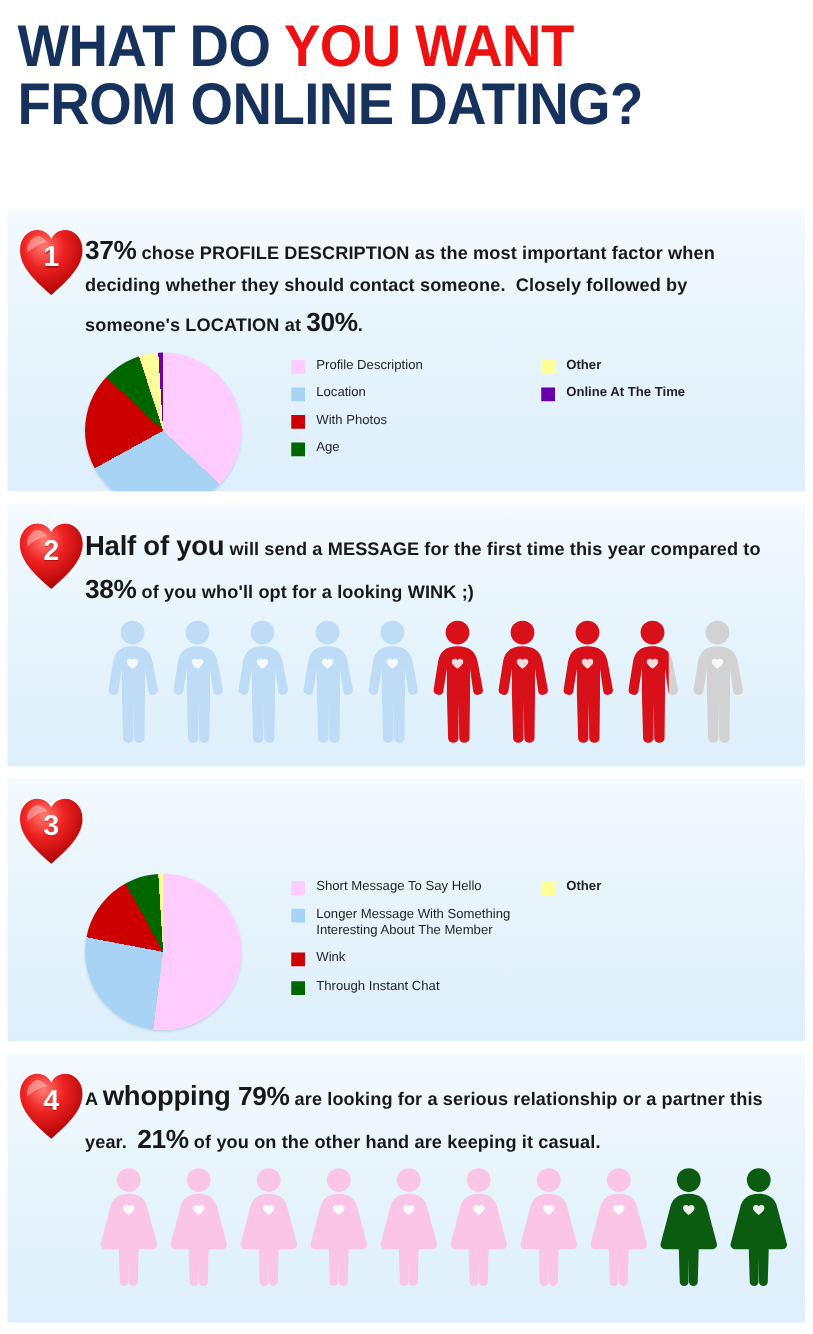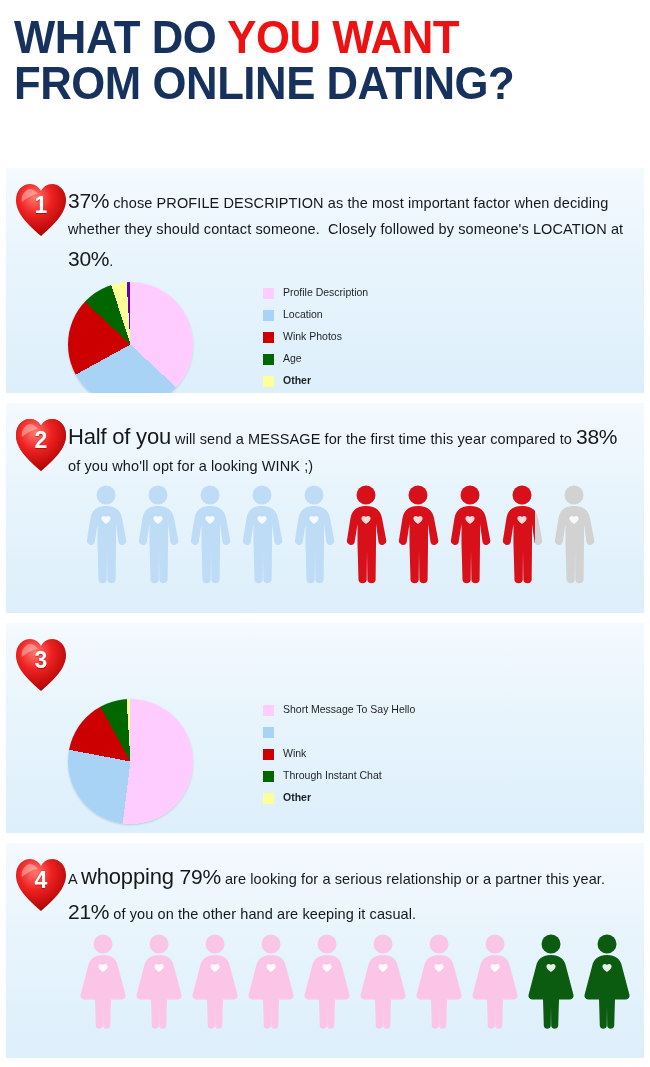--- a/index.html
+++ b/index.html
@@ -64,37 +64,36 @@
     font-size:23px;
     color:#ffffff;
     text-shadow:0 1px 1px rgba(120,0,0,.55);
     pointer-events:none;
   }
 
   
   .headline{
     flex:1;
     font-family:"Liberation Sans Narrow","Liberation Sans",sans-serif;
-    font-weight:normal;
+    font-weight:bold;
     color:#16181a;
     font-size:14.5px;
     line-height:1.62;
     padding-top:4px;
     padding-right:6px;
     letter-spacing:0.1px;
   }
   .headline .big{font-size:21px;letter-spacing:-0.3px;}
   .headline .big2{font-size:22px;letter-spacing:-0.2px;}
 
   
   .chart-row{
     display:flex;
     align-items:flex-start;
     padding:6px 0 0 62px;
-    gap:30px;
   }
   .pie{
     width:125px;height:125px;
     border-radius:50%;
     flex:0 0 125px;
     box-shadow:0 1px 2px rgba(0,40,80,.18);
   }
   .legend{
     display:flex;
     flex-wrap:wrap;
@@ -184,21 +183,21 @@
           <div class="legend-item">
             <span class="swatch" style="background: rgb(255, 204, 255);"></span>
             <span class="legend-label">Profile Description</span>
           </div>
           <div class="legend-item">
             <span class="swatch" style="background: rgb(168, 211, 245);"></span>
             <span class="legend-label">Location</span>
           </div>
           <div class="legend-item">
             <span class="swatch" style="background: rgb(204, 0, 0);"></span>
-            <span class="legend-label">Wink Photos</span>
+            <span class="legend-label">With Photos</span>
           </div>
           <div class="legend-item">
             <span class="swatch" style="background: rgb(0, 102, 0);"></span>
             <span class="legend-label">Age</span>
           </div>
         </div>
       <div class="legend-col right" id="legend1-right">
           <div class="legend-item">
             <span class="swatch" style="background: rgb(255, 255, 153);"></span>
             <span class="legend-label bold">Other</span>
@@ -319,20 +318,21 @@
   <div class="chart-row">
     <div class="pie" id="pie3" style="background: conic-gradient(rgb(255, 204, 255) 0deg, rgb(255, 204, 255) 187.2deg, rgb(168, 211, 245) 187.2deg, rgb(168, 211, 245) 280.8deg, rgb(204, 0, 0) 280.8deg, rgb(204, 0, 0) 331.2deg, rgb(0, 102, 0) 331.2deg, rgb(0, 102, 0) 356.4deg, rgb(255, 255, 153) 356.4deg, rgb(255, 255, 153) 360deg);"></div>
     <div class="legend">
       <div class="legend-col" id="legend3-left">
           <div class="legend-item">
             <span class="swatch" style="background: rgb(255, 204, 255);"></span>
             <span class="legend-label">Short Message To Say Hello</span>
           </div>
           <div class="legend-item">
             <span class="swatch" style="background: rgb(168, 211, 245);"></span>
+            <span class="legend-label">Longer Message With Something Interesting About The Member</span>
           </div>
           <div class="legend-item">
             <span class="swatch" style="background: rgb(204, 0, 0);"></span>
             <span class="legend-label">Wink</span>
           </div>
           <div class="legend-item">
             <span class="swatch" style="background: rgb(0, 102, 0);"></span>
             <span class="legend-label">Through Instant Chat</span>
           </div>
         </div>

